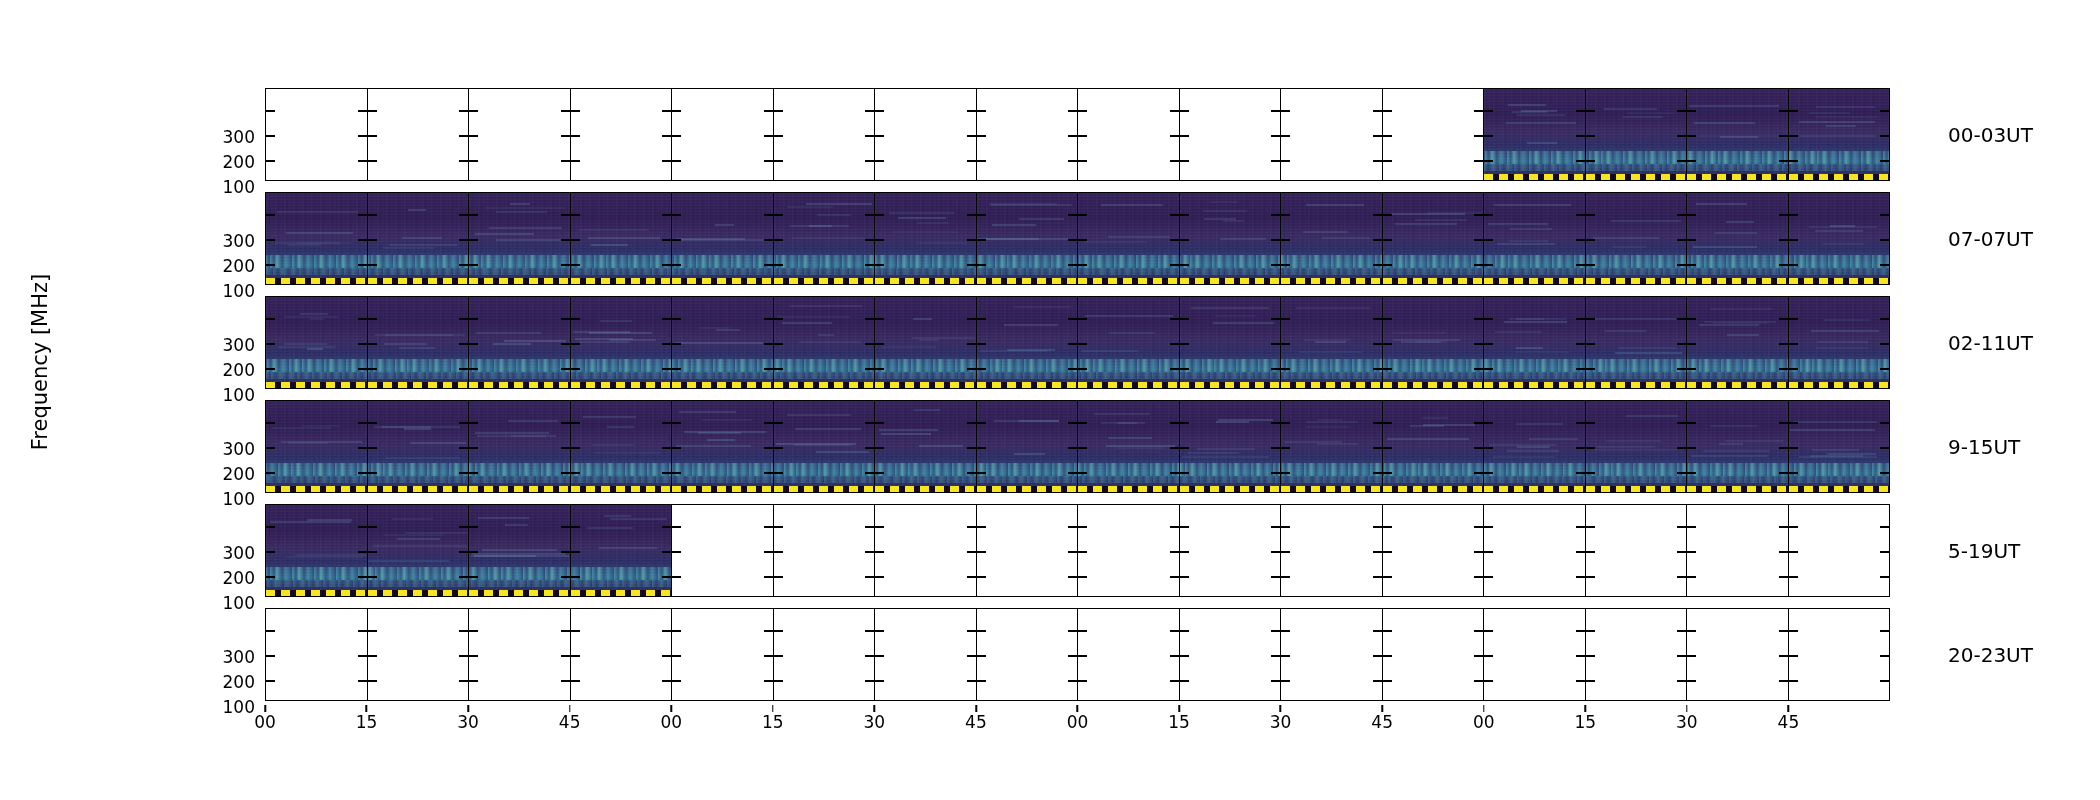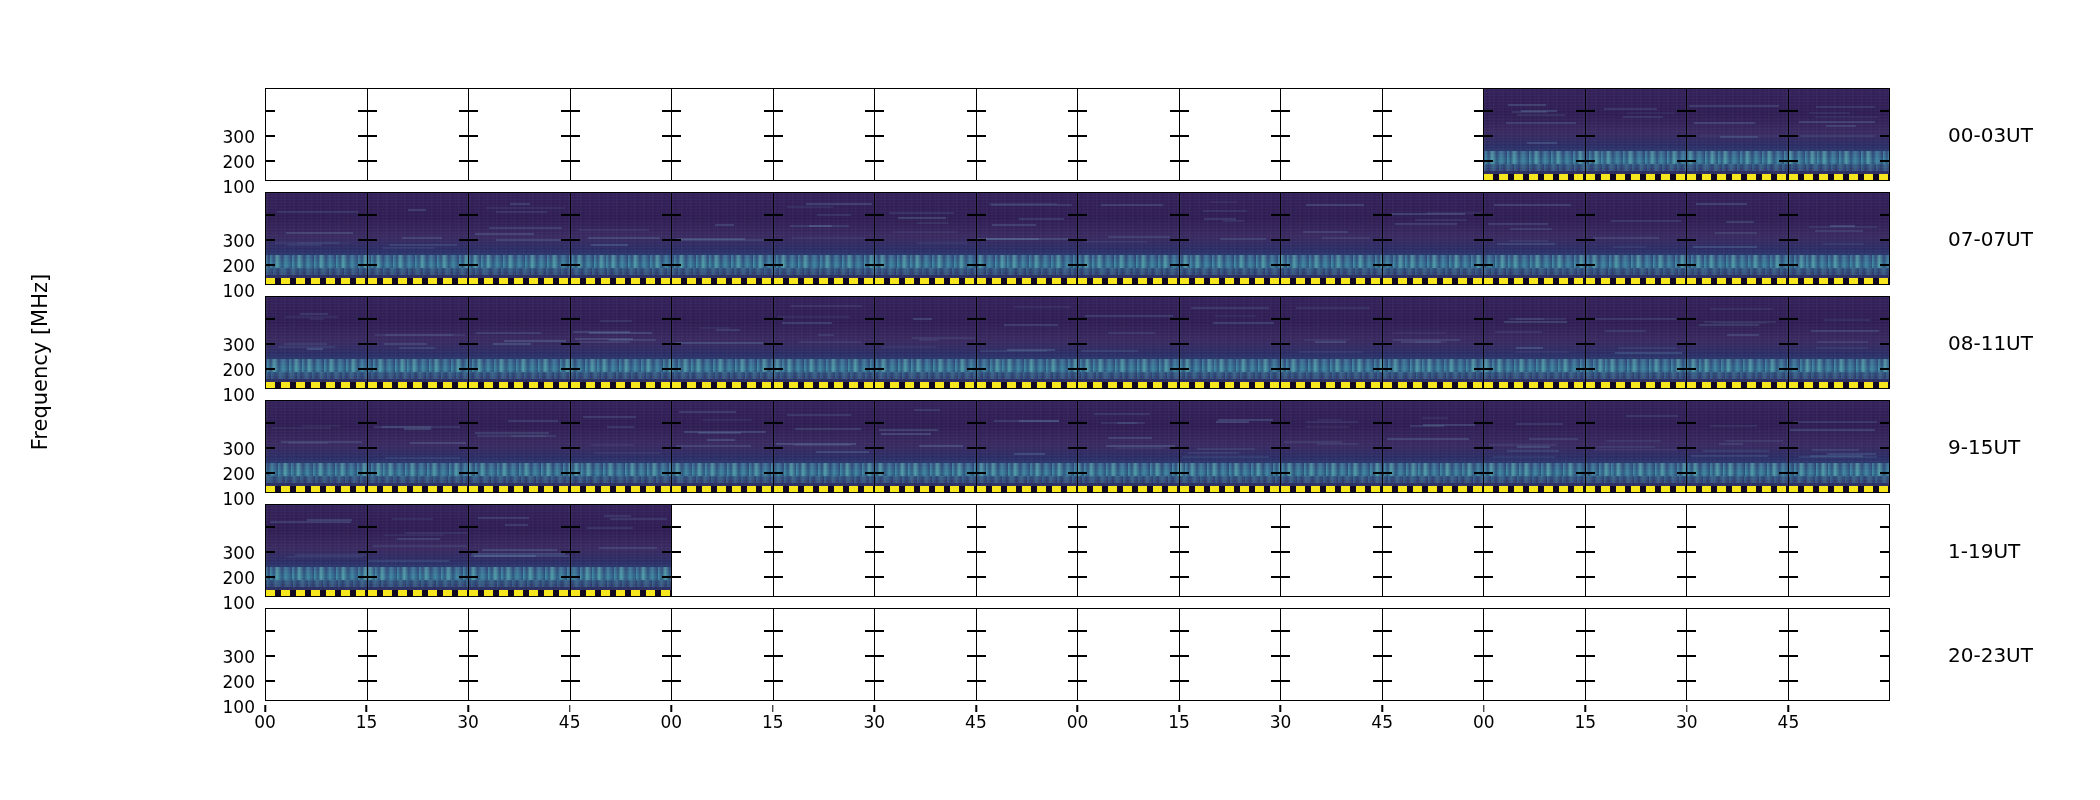--- a/index.html
+++ b/index.html
@@ -867,21 +867,21 @@
             <div class="ytick" style="top: 46px;"></div>
             <div class="ytick right" style="top: 46px;"></div>
             <div class="ytick" style="top: 71px;"></div>
             <div class="ytick right" style="top: 71px;"></div>
           </div>
         </div>
       </div>
       <div class="ynum" style="position: absolute; left: 0px; width: 255px; text-align: right; top: 317px;">300</div>
       <div class="ynum" style="position: absolute; left: 0px; width: 255px; text-align: right; top: 342px;">200</div>
       <div class="ynum" style="position: absolute; left: 0px; width: 255px; text-align: right; top: 367px;">100</div>
-      <div class="rowcap" style="top: 342.5px;">08-11UT</div>
+      <div class="rowcap" style="top: 342.5px;">02-11UT</div>
       <div class="row" style="top: 400px;">
         <div class="cells">
           <div class="cell data">
             <div class="streak" style="top: 40.5348px; opacity: 0.26; left: 21.9493%; right: 38.2129%;"></div>
             <div class="streak" style="top: 39.9069px; opacity: 0.53; left: 14.8101%; right: 4.58276%;"></div>
             <div class="streak" style="top: 25.9004px; opacity: 0.23; left: 6.28915%; right: 35.135%;"></div>
             <div class="streak" style="top: 24.1031px; opacity: 0.19; left: 35.4344%; right: 26.8162%;"></div>
             <div class="band" style="background-position: 25px 0px;"></div>
             <div class="band2" style="background-position: 4px 0px;"></div>
             <div class="marker"></div>
@@ -1295,21 +1295,21 @@
             <div class="ytick" style="top: 46px;"></div>
             <div class="ytick right" style="top: 46px;"></div>
             <div class="ytick" style="top: 71px;"></div>
             <div class="ytick right" style="top: 71px;"></div>
           </div>
         </div>
       </div>
       <div class="ynum" style="position: absolute; left: 0px; width: 255px; text-align: right; top: 525px;">300</div>
       <div class="ynum" style="position: absolute; left: 0px; width: 255px; text-align: right; top: 550px;">200</div>
       <div class="ynum" style="position: absolute; left: 0px; width: 255px; text-align: right; top: 575px;">100</div>
-      <div class="rowcap" style="top: 550.5px;">1-19UT</div>
+      <div class="rowcap" style="top: 550.5px;">5-19UT</div>
       <div class="row" style="top: 608px;">
         <div class="cells">
           <div class="cell">
             <div class="ytick" style="top: 21px;"></div>
             <div class="ytick right" style="top: 21px;"></div>
             <div class="ytick" style="top: 46px;"></div>
             <div class="ytick right" style="top: 46px;"></div>
             <div class="ytick" style="top: 71px;"></div>
             <div class="ytick right" style="top: 71px;"></div>
           </div>

